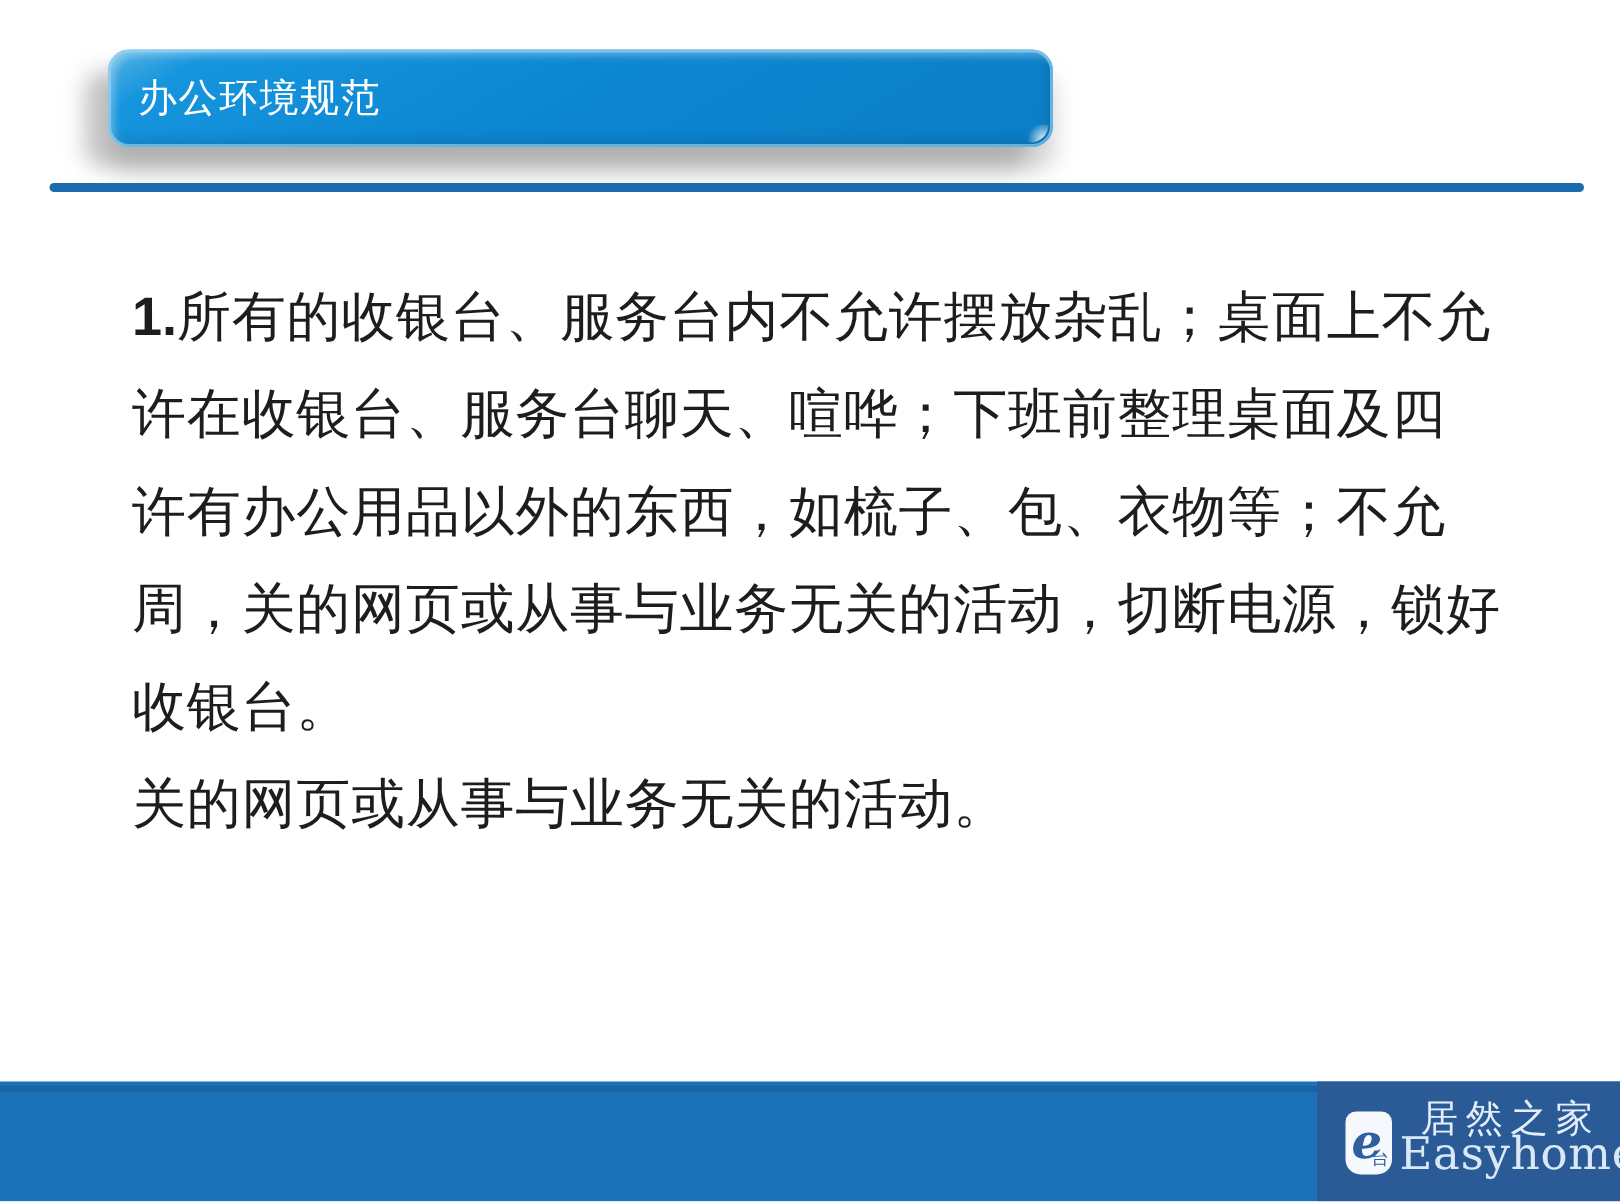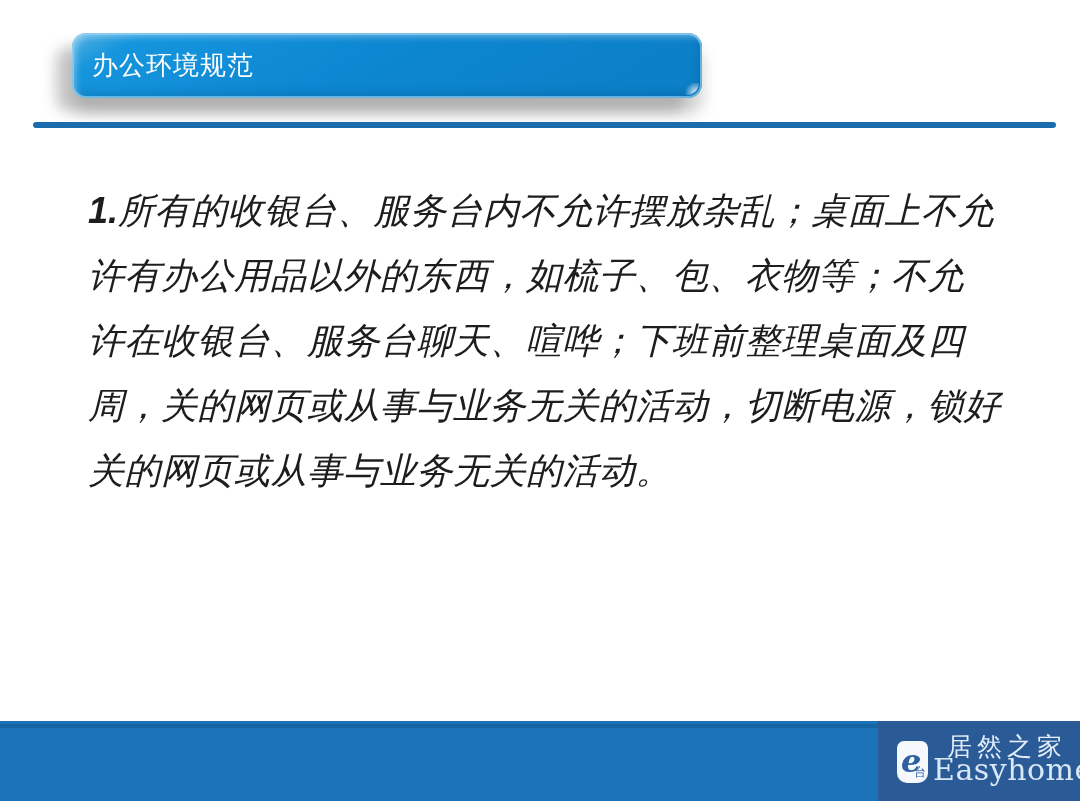--- a/index.html
+++ b/index.html
@@ -68,21 +68,21 @@
     position: absolute;
     left: 88px;
     top: 178px;
     width: 930px;
     color: #1d1d1d;
     font-size: 36px;
     line-height: 65px;
     font-weight: 500;
     letter-spacing: 0.5px;
   }
-  .body-line { height: 65px; white-space: nowrap; font-style: italic; }
+  .body-line { height: 65px; white-space: nowrap; }
   .line-num { font-weight: 800; letter-spacing: 0; }
 
   
   .footer {
     position: absolute;
     left: 0;
     top: 721px;
     width: 1080px;
     height: 80px;
     background: #1c72b7;
@@ -160,23 +160,24 @@
 <div class="slide">
 
   <div class="header-tab">
     <span class="header-label">办公环境规范</span>
   </div>
 
   <div class="divider"></div>
 
   <div class="body-text">
     <div class="body-line"><span class="line-num">1.</span><span>所有的收银台、服务台内不允许摆放杂乱；桌面上不允</span></div>
+    <div class="body-line"><span class="line-num"></span><span>许在收银台、服务台聊天、喧哗；下班前整理桌面及四</span></div>
     <div class="body-line"><span class="line-num"></span><span>许有办公用品以外的东西，如梳子、包、衣物等；不允</span></div>
-    <div class="body-line"><span class="line-num"></span><span>许在收银台、服务台聊天、喧哗；下班前整理桌面及四</span></div>
     <div class="body-line"><span class="line-num"></span><span>周，关的网页或从事与业务无关的活动，切断电源，锁好</span></div>
+    <div class="body-line"><span class="line-num"></span><span>收银台。</span></div>
     <div class="body-line"><span class="line-num"></span><span>关的网页或从事与业务无关的活动。</span></div>
   </div>
 
   <div class="footer">
     <div class="footer-accent"></div>
     <div class="logo-block">
       <div class="logo-mark">
         <span class="logo-e">e</span>
         <span class="logo-tai">台</span>
       </div>

